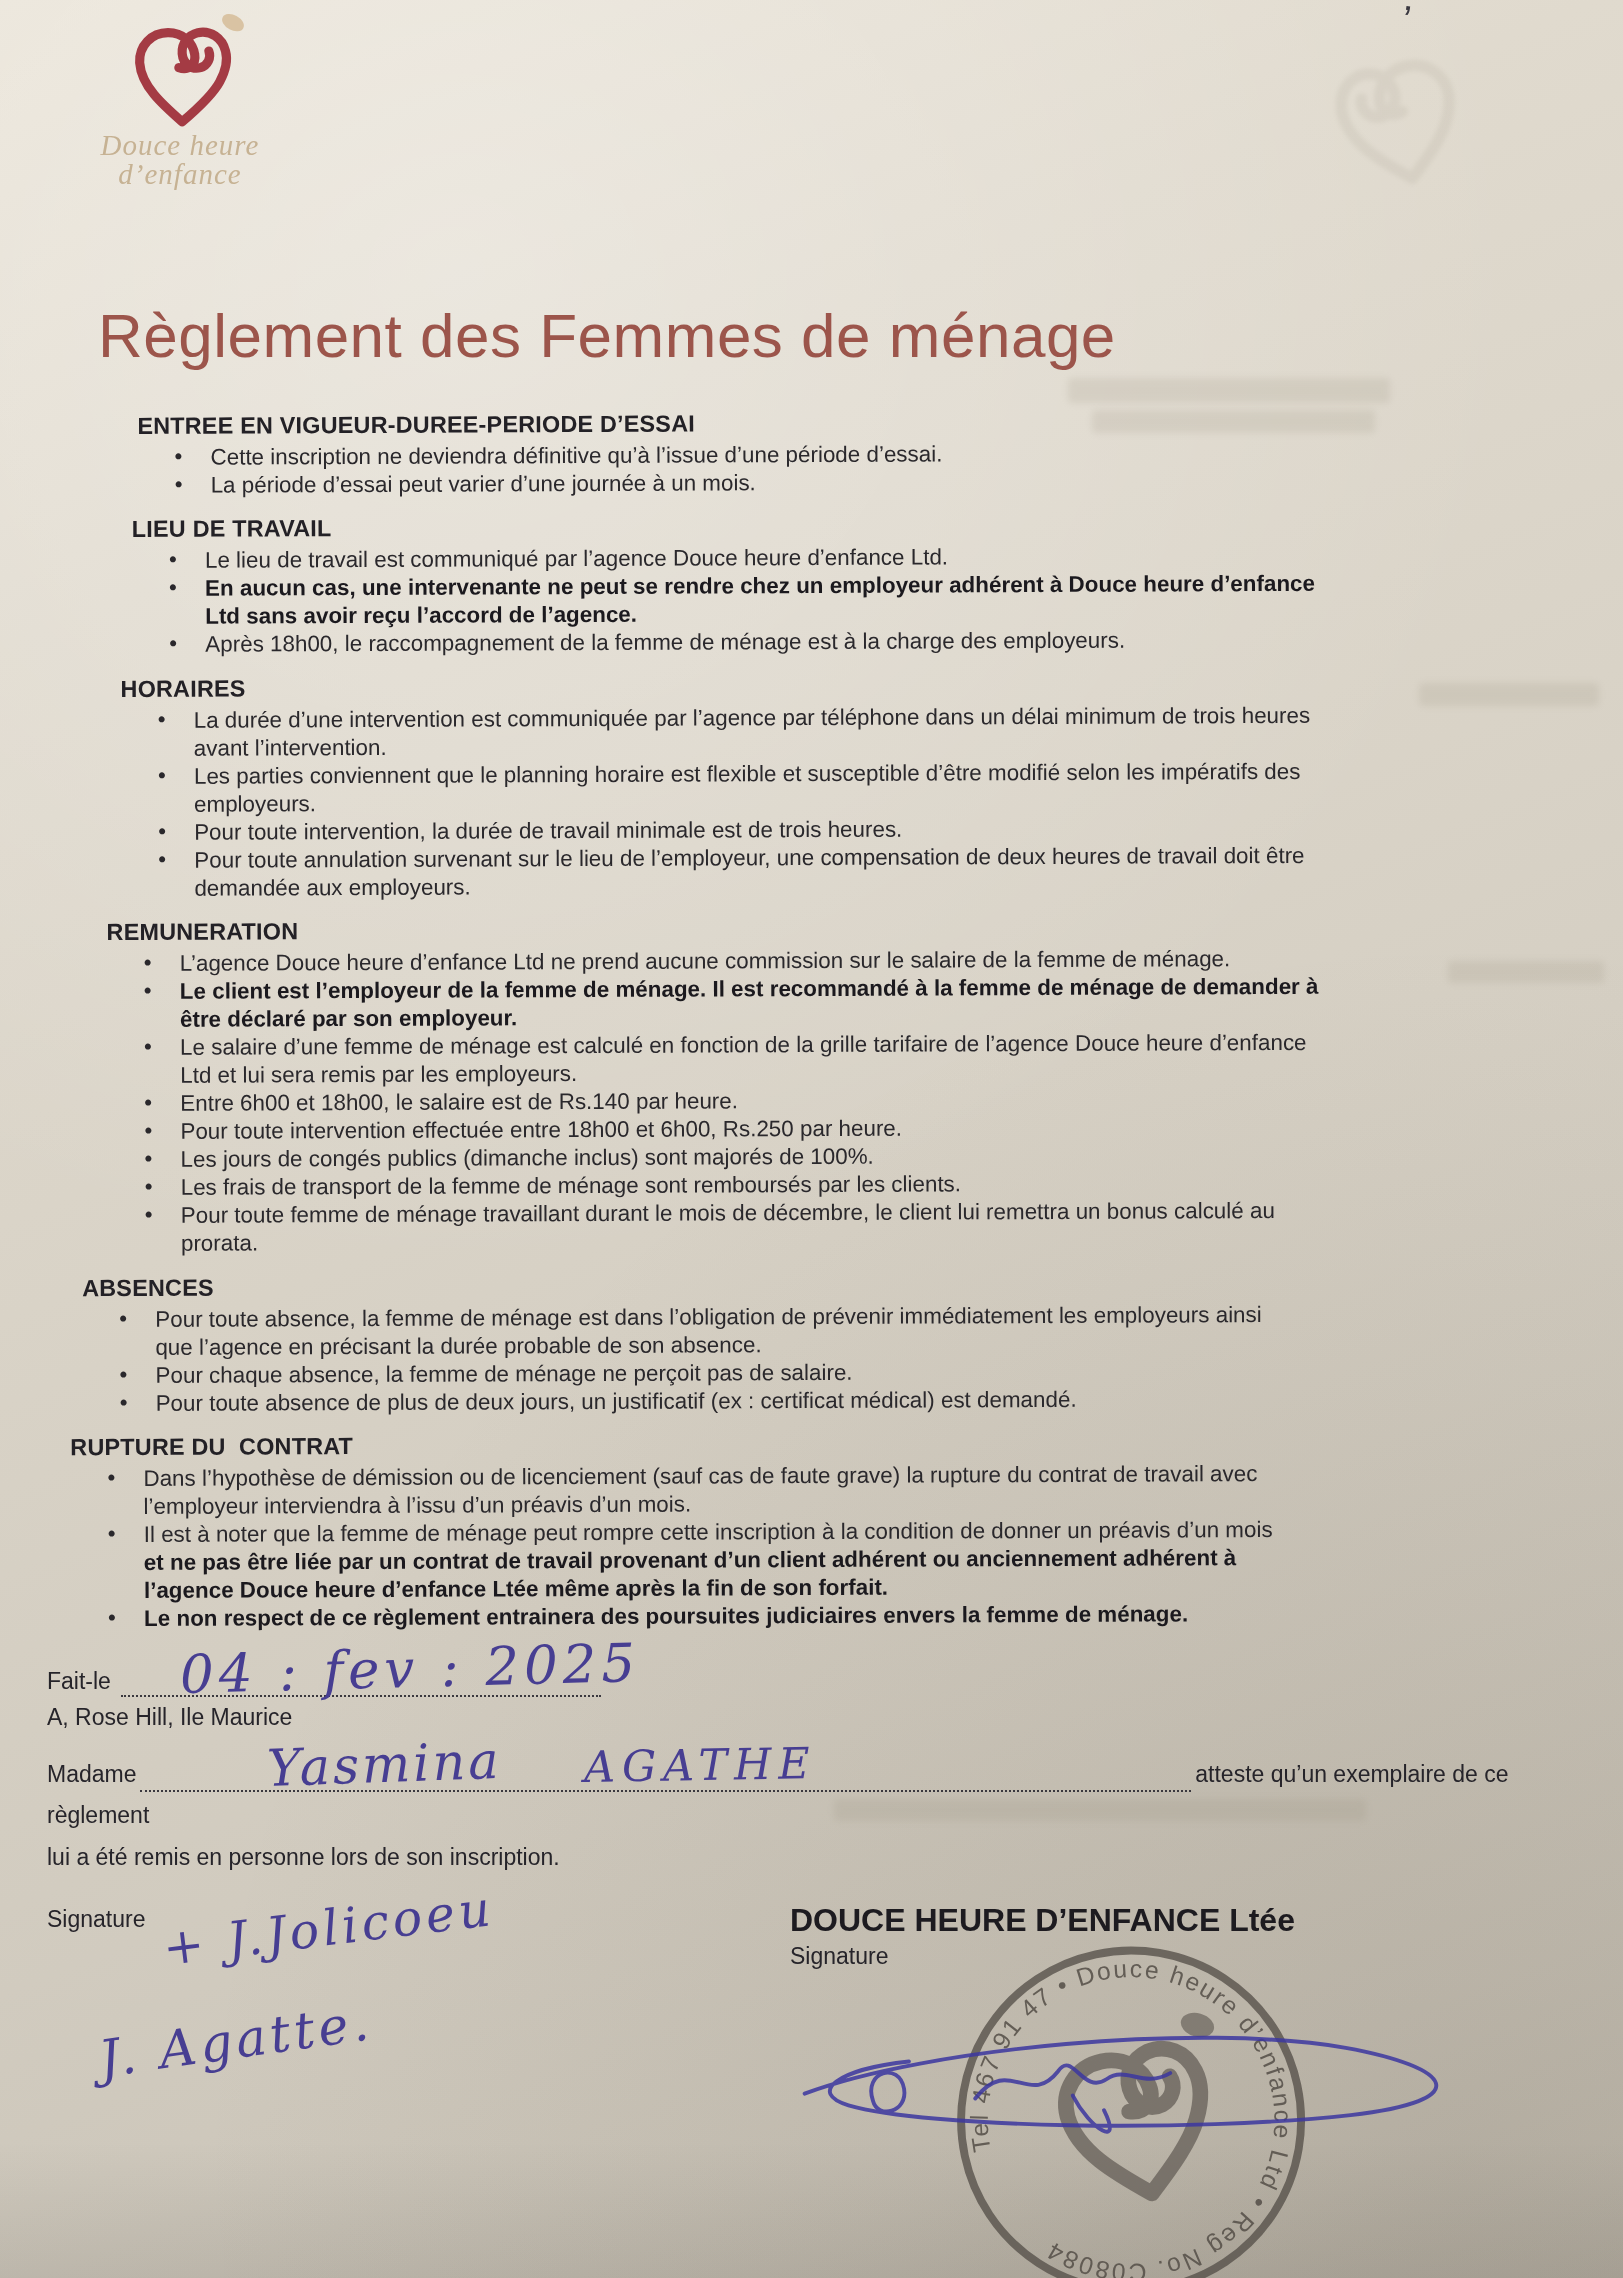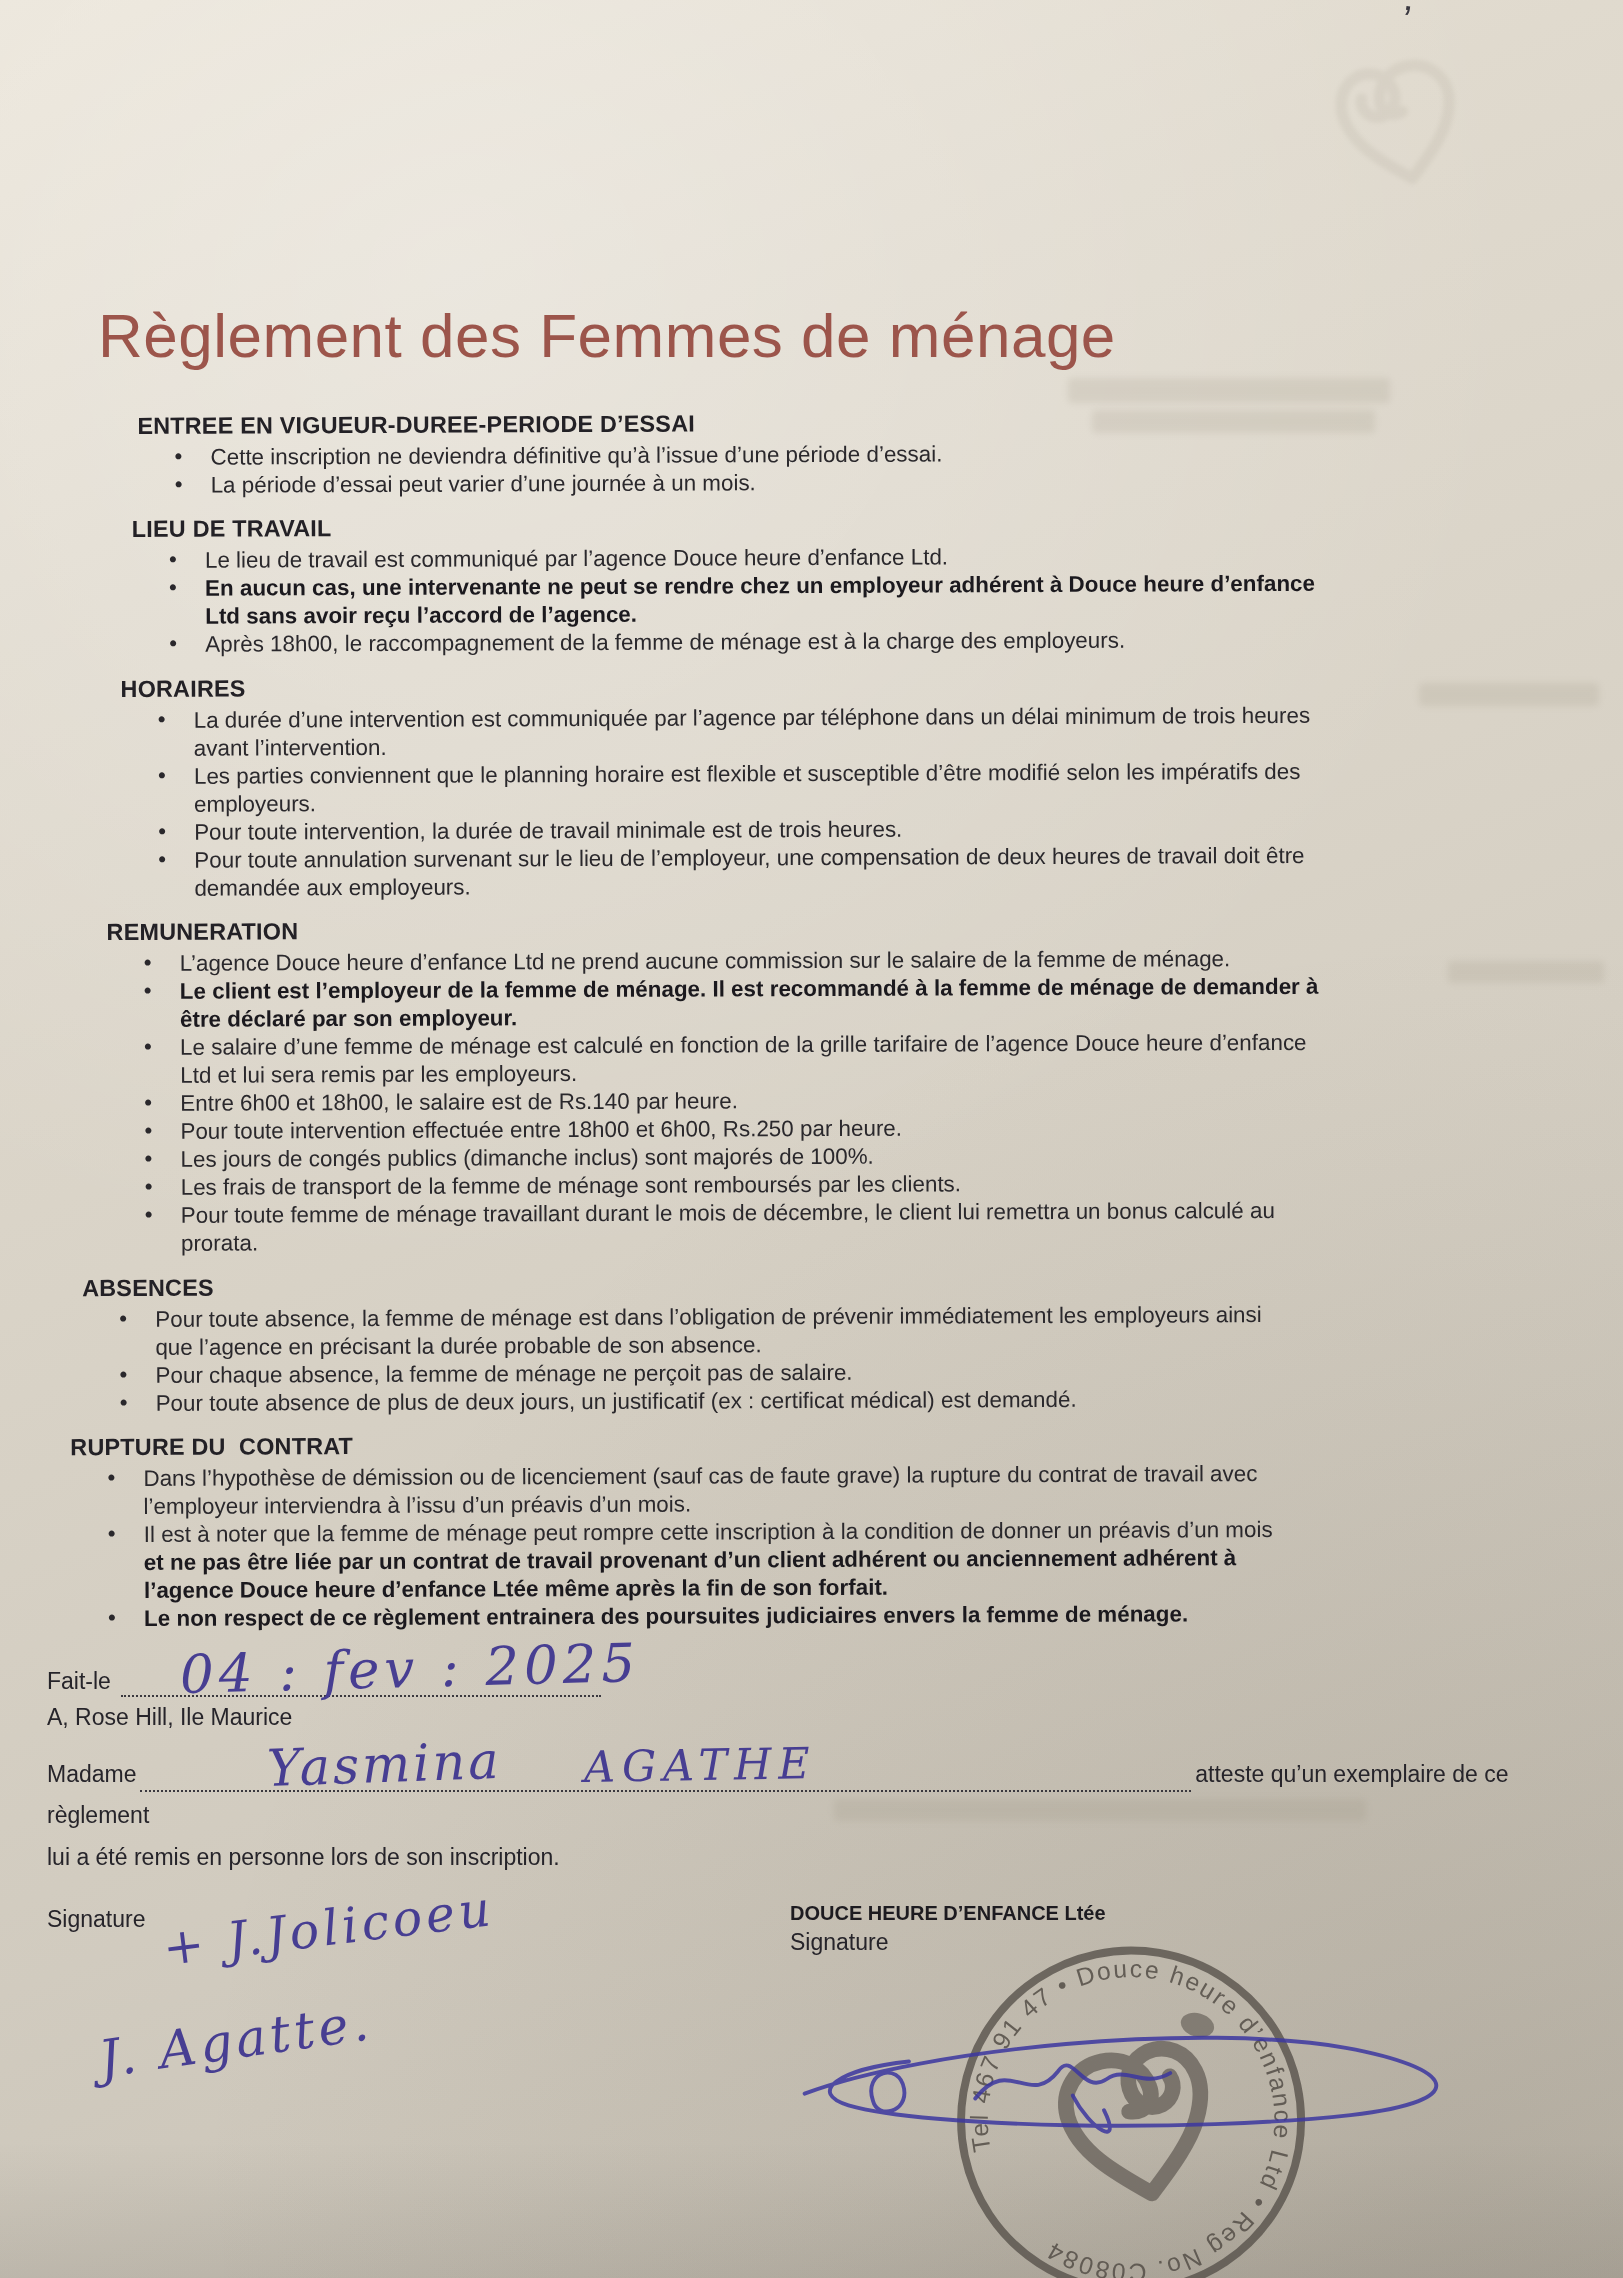--- a/index.html
+++ b/index.html
@@ -48,21 +48,21 @@
   .hand-date{position:absolute;left:59px;bottom:-3.9px;font-size:53px;letter-spacing:4.9px;transform:rotate(-1.5deg);}
   .place-line{margin-top:6.8px;}
   .madame-row{display:flex;margin-top:30px;}
   .madame-dots{width:1051px;height:29px;position:relative;margin:0 3.9px;}
   .hand-first{position:absolute;left:127px;bottom:-3.9px;font-size:51px;letter-spacing:2.9px;transform:rotate(-2deg);}
   .hand-last{position:absolute;left:444px;bottom:0;font-size:43px;letter-spacing:6.8px;transform:rotate(-1deg);}
   .reglement-line{margin-top:10px;}
   .remis-line{margin-top:15px;}
   .sig-row{position:relative;margin-top:35px;height:117px;}
   .company-block{position:absolute;left:743px;top:-3.9px;}
-  .company-name{font-weight:bold;font-size:20px;color:#1d1b20;}
+  .company-name{font-weight:bold;font-size:32px;color:#1d1b20;}
   .company-sign{margin-top:3.9px;}
   .hand-sig1{position:absolute;left:115px;top:-5.9px;font-size:49px;letter-spacing:3.9px;transform:rotate(-7deg);}
   .hand-sig2{position:absolute;left:51px;top:105px;font-size:51px;letter-spacing:3.9px;transform:rotate(-8deg);}
   
   .stamp{position:absolute;left:919px;top:1908px;opacity:.88;transform:rotate(-12deg);}
   .stamp-ring-text{font-family:"Liberation Sans",sans-serif;font-size:25px;letter-spacing:2px;fill:#57514a;}
   .blue-scribble{position:absolute;left:780px;top:2001px;}
 </style>
 </head>
 <body>
@@ -76,20 +76,30 @@
   <div class="ghost-bar" style="left:1448px;top:961px;width:156px;height:21.5px;"></div>
   <div class="ghost-bar" style="left:834px;top:1799px;width:532px;height:21.5px;"></div>
 
   <div class="ghost-heart">
     <svg width="166" height="166" viewBox="0 0 160 160">
       <path d="M 78,74 C 90,78 99,70 97,58 C 95,44 83,32 65,32 C 45,32 30,48 31,68 C 33,96 58,118 82,139 C 103,121 119,106 127,91 C 134,78 137,65 134,54 C 130,38 116,29 101,32 C 89,35 81,45 82,57 C 83,69 93,77 104,74 C 113,71 117,62 114,54" fill="none" stroke="#857d6c" stroke-width="11" stroke-linecap="round" stroke-linejoin="round"></path>
     </svg>
   </div>
   <span class="corner-mark">’</span>
 
+  <div class="logo">
+    <span>
+      <svg width="137" height="125" viewBox="0 0 160 150">
+        <path d="M 78,74 C 90,78 99,70 97,58 C 95,44 83,32 65,32 C 45,32 30,48 31,68 C 33,96 58,118 82,139 C 103,121 119,106 127,91 C 134,78 137,65 134,54 C 130,38 116,29 101,32 C 89,35 81,45 82,57 C 83,69 93,77 104,74 C 113,71 117,62 114,54" fill="none" stroke="#a43b44" stroke-width="11" stroke-linecap="round" stroke-linejoin="round"></path>
+        <ellipse cx="143" cy="20" rx="14" ry="9" fill="#d9c3a3" transform="rotate(28 143 20)"></ellipse>
+      </svg>
+    </span>
+    <div class="wordmark">Douce heure</div>
+    <div class="wordmark">d’enfance</div>
+  </div>
 
   <h1 class="title">Règlement des Femmes de ménage</h1>
 
   <div class="content">
       <section class="sec sec-0">
         <h2>ENTREE EN VIGUEUR-DUREE-PERIODE D’ESSAI</h2>
         <ul>
           <li><span>Cette inscription ne deviendra définitive qu’à l’issue d’une période d’essai.</span></li>
           <li><span>La période d’essai peut varier d’une journée à un mois.</span></li>
         </ul>

